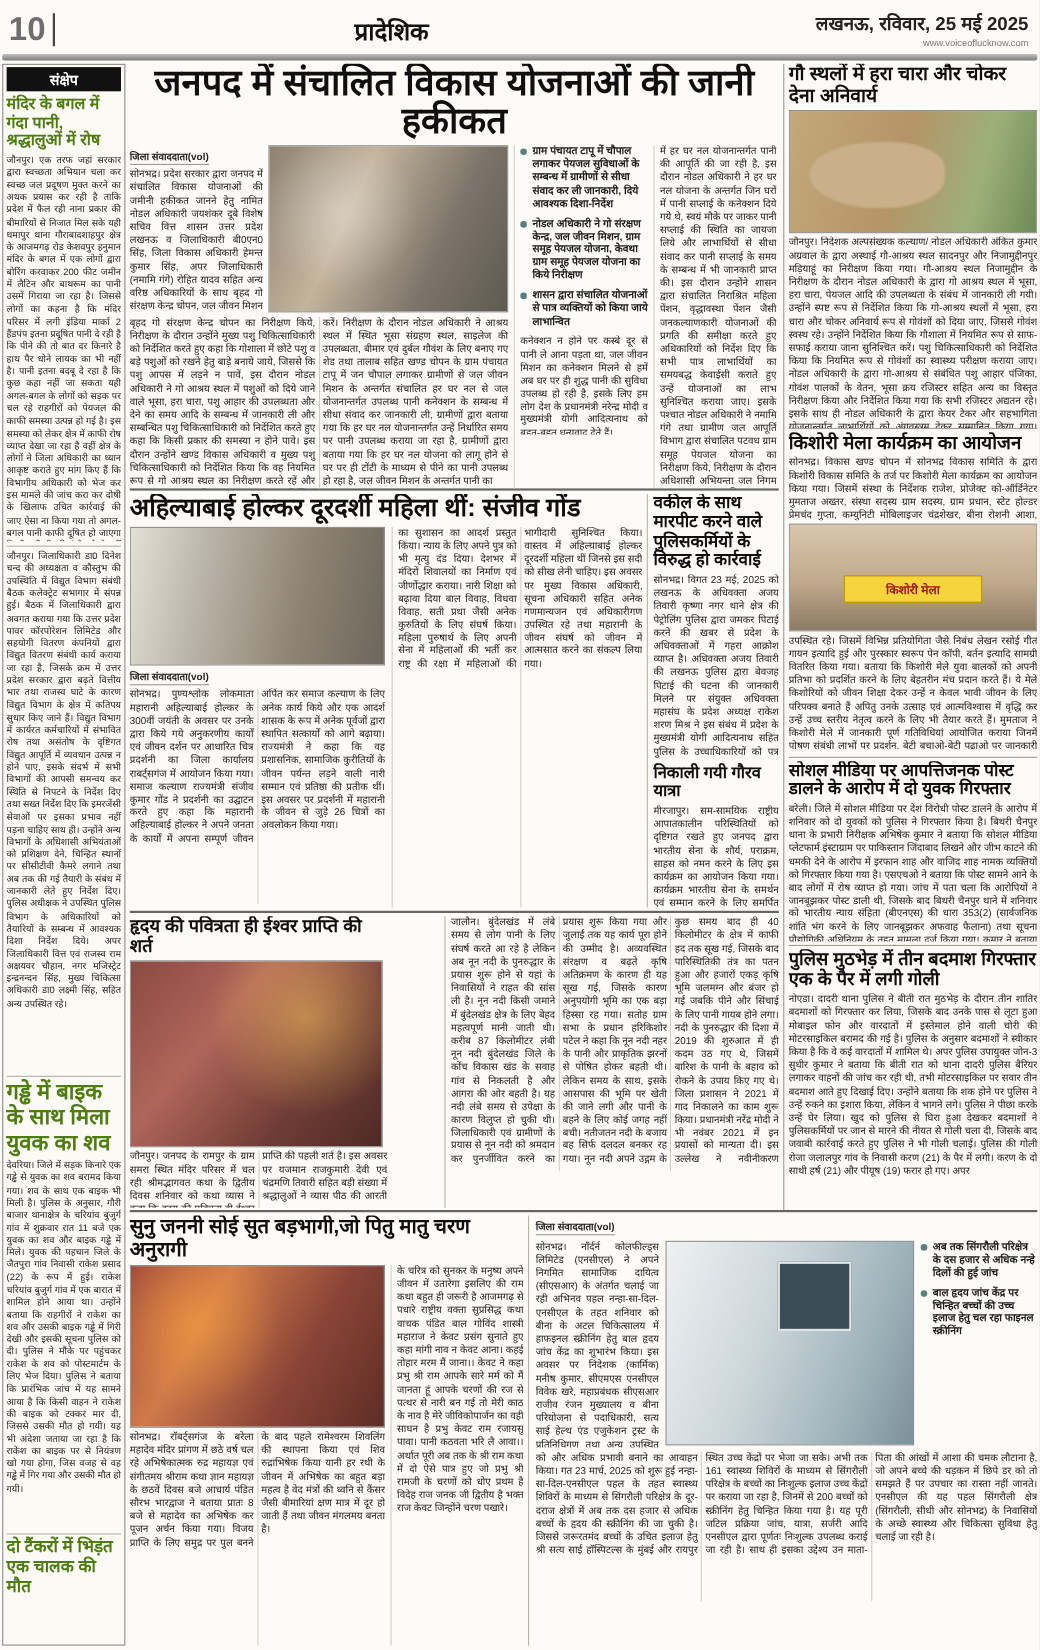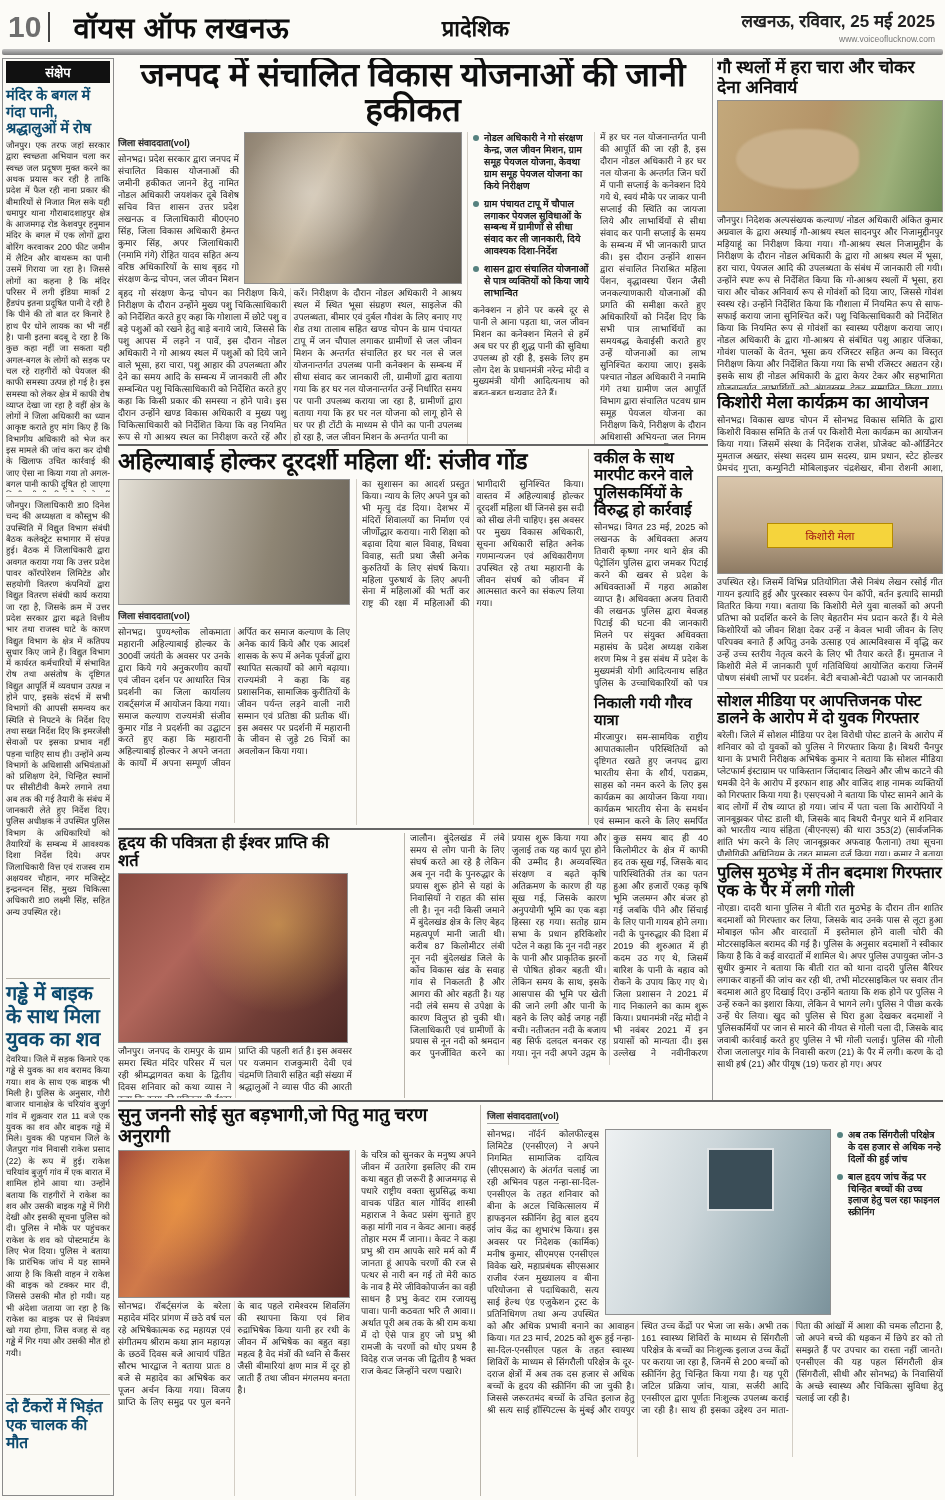--- a/index.html
+++ b/index.html
@@ -39,31 +39,31 @@
   section { overflow:hidden; }
 
   
   .ph { border:1px solid #8f8f8f; position:relative; overflow:hidden; }
   .ph-main { background:linear-gradient(115deg,#8d8171 0%,#c3b49c 35%,#7c746a 70%,#5f594f 100%); }
   .ph-main:before { content:""; position:absolute; inset:0; background:radial-gradient(circle at 30% 40%, rgba(255,255,255,.35), transparent 40%); }
   .ph-cow { background:linear-gradient(105deg,#c3a87b 0%,#b49468 45%,#9db07a 75%,#6e8a55 100%); }
   .ph-cow:before { content:""; position:absolute; left:8%; top:25%; width:55%; height:55%; border-radius:50% 40% 45% 50%; background:#c9b08a; filter:blur(1px); }
   .ph-exhib { background:linear-gradient(100deg,#e4e0d6 0%,#b9b2a6 30%,#8e8574 65%,#6d665b 100%); }
   .ph-group { background:linear-gradient(180deg,#d9c6ac 0%,#c0a98c 55%,#8d7a63 100%); }
-  .banner { position:absolute; left:22%; top:48%; width:56%; height:26%; background:#f5d43c; border:1px solid #b58a00; display:flex; align-items:center; justify-content:center; font-weight:normal; color:#a01414; font-size:11px; text-align:center; }
+  .banner { position:absolute; left:22%; top:48%; width:56%; height:26%; background:#f5d43c; border:1px solid #b58a00; display:flex; align-items:center; justify-content:center; font-weight:bold; color:#a01414; font-size:11px; text-align:center; }
   .ph-ritual { background:linear-gradient(130deg,#8a4a40 0%,#b0655a 35%,#703d36 70%,#4e2a26 100%); }
   .ph-ritual:before { content:""; position:absolute; inset:0; background:radial-gradient(circle at 70% 30%, rgba(255,210,90,.45), transparent 45%); }
   .ph-yagya { background:linear-gradient(120deg,#a14a3c 0%,#d07a4a 30%,#8a4437 65%,#5e2d26 100%); }
   .ph-yagya:before { content:""; position:absolute; inset:0; background:radial-gradient(circle at 25% 35%, rgba(255,170,60,.5), transparent 40%); }
   .ph-clinic { background:linear-gradient(110deg,#eef1f2 0%,#ccd6da 40%,#9fb3ba 75%,#7b929b 100%); }
   .ph-clinic:before { content:""; position:absolute; left:45%; top:10%; width:28%; height:32%; background:#3a4d57; border:2px solid #e0e4e6; }
 
   
   .brieftitle { background:#111; color:#fff; font-weight:bold; font-size:13px; text-align:center; padding:2px 0; margin-bottom:4px; }
-  .brief h3 { font-size:14.5px; line-height:1.15; margin:3px 0 3px 0; color:#0c4a6e; }
+  .brief h3 { font-size:14.5px; line-height:1.15; margin:3px 0 3px 0; color:#4d7c0f; }
   .brief { border-bottom:1px solid #b5b0a6; padding-bottom:4px; margin-bottom:3px; }
   .brief:last-of-type { border-bottom:none; }
 
   
   .lead { border-bottom:2px solid #666; padding-bottom:3px; height:388px; }
   .lead h1 { font-size:33px; text-align:center; line-height:1.05; margin-bottom:5px; }
   .lead-grid { display:flex; gap:5px; height:335px; }
   .lead-L { width:344px; display:flex; flex-direction:column; }
   .lead-toprow { display:flex; gap:5px; height:152px; }
   .lead-col1 { width:121px; }
@@ -124,21 +124,20 @@
   .atal-below { margin-top:4px; height:136px; }
 </style>
 </head>
 <body>
 
 <div class="page">
 
   <header>
     <div class="mast-left">
       <span class="pageno">10</span>
-      <span class="mast">वॉयस ऑफ लखनऊ</span>
     </div>
     <div class="section-title">प्रादेशिक</div>
     <div class="mast-right">
       <div class="dateline">लखनऊ, रविवार, 25 मई 2025</div>
       <div class="site">www.voiceoflucknow.com</div>
     </div>
   </header>
   <div class="hrule"></div>
 
   <div class="content">
@@ -180,22 +179,22 @@
                   <div class="lead-col1">
                     <div class="byline">जिला संवाददाता(vol)</div>
                     <p class="bodytext" style="height:130px">सोनभद्र। प्रदेश सरकार द्वारा जनपद में संचालित विकास योजनाओं की जमीनी हकीकत जानने हेतु नामित नोडल अधिकारी जयशंकर दूबे विशेष सचिव वित्त शासन उत्तर प्रदेश लखनऊ व जिलाधिकारी बी0एन0 सिंह, जिला विकास अधिकारी हेमन्त कुमार सिंह, अपर जिलाधिकारी (नमामि गंगे) रोहित यादव सहित अन्य वरिष्ठ अधिकारियों के साथ बृहद गो संरक्षण केन्द्र चोपन, जल जीवन मिशन के अन्तर्गत संचालित पटवध ग्राम समूह पेयजल योजना, केवथा ग्राम समूह पेयजल योजना का निरीक्षण किया।</p>
                   </div>
                   <div class="ph ph-main lead-photo"></div>
                 </div>
                 <p class="bodytext cols2 lead-below">बृहद गो संरक्षण केन्द्र चोपन का निरीक्षण किये, निरीक्षण के दौरान उन्होंने मुख्य पशु चिकित्साधिकारी को निर्देशित करते हुए कहा कि गोशाला में छोटे पशु व बड़े पशुओं को रखने हेतु बाड़े बनाये जाये, जिससे कि पशु आपस में लड़ने न पावें, इस दौरान नोडल अधिकारी ने गो आश्रय स्थल में पशुओं को दिये जाने वाले भूसा, हरा चारा, पशु आहार की उपलब्धता और देने का समय आदि के सम्बन्ध में जानकारी ली और सम्बन्धित पशु चिकित्साधिकारी को निर्देशित करते हुए कहा कि किसी प्रकार की समस्या न होने पावे। इस दौरान उन्होंने खण्ड विकास अधिकारी व मुख्य पशु चिकित्साधिकारी को निर्देशित किया कि वह नियमित रूप से गो आश्रय स्थल का निरीक्षण करते रहें और आवश्यक मूलभूत सुविधाएं उपलब्ध कराना सुनिश्चित करें। निरीक्षण के दौरान नोडल अधिकारी ने आश्रय स्थल में स्थित भूसा संग्रहण स्थल, साइलेज की उपलब्धता, बीमार एवं दुर्बल गौवंश के लिए बनाए गए शेड तथा तालाब सहित खण्ड चोपन के ग्राम पंचायत टापू में जन चौपाल लगाकर ग्रामीणों से जल जीवन मिशन के अन्तर्गत संचालित हर घर नल से जल योजनान्तर्गत उपलब्ध पानी कनेक्शन के सम्बन्ध में सीधा संवाद कर जानकारी ली, ग्रामीणों द्वारा बताया गया कि हर घर नल योजनान्तर्गत उन्हें निर्धारित समय पर पानी उपलब्ध कराया जा रहा है, ग्रामीणों द्वारा बताया गया कि हर घर नल योजना को लागू होने से घर पर ही टोंटी के माध्यम से पीने का पानी उपलब्ध हो रहा है, जल जीवन मिशन के अन्तर्गत पानी का</p>
               </div>
               <div class="lead-B">
                 <ul class="bullets">
+                  <li>ग्राम पंचायत टापू में चौपाल लगाकर पेयजल सुविधाओं के सम्बन्ध में ग्रामीणों से सीधा संवाद कर ली जानकारी, दिये आवश्यक दिशा-निर्देश</li>
                   <li>नोडल अधिकारी ने गो संरक्षण केन्द्र, जल जीवन मिशन, ग्राम समूह पेयजल योजना, केवथा ग्राम समूह पेयजल योजना का किये निरीक्षण</li>
-                  <li>ग्राम पंचायत टापू में चौपाल लगाकर पेयजल सुविधाओं के सम्बन्ध में ग्रामीणों से सीधा संवाद कर ली जानकारी, दिये आवश्यक दिशा-निर्देश</li>
                   <li>शासन द्वारा संचालित योजनाओं से पात्र व्यक्तियों को किया जाये लाभान्वित</li>
                 </ul>
                 <p class="bodytext" style="height:90px">कनेक्शन न होने पर कस्बे दूर से पानी ले आना पड़ता था, जल जीवन मिशन का कनेक्शन मिलने से हमें अब घर पर ही शुद्ध पानी की सुविधा उपलब्ध हो रही है, इसके लिए हम लोग देश के प्रधानमंत्री नरेन्द्र मोदी व मुख्यमंत्री योगी आदित्यनाथ को बहुत-बहुत धन्यवाद देते हैं।</p>
               </div>
               <div class="lead-C">
                 <p class="bodytext" style="height:335px">में हर घर नल योजनान्तर्गत पानी की आपूर्ति की जा रही है, इस दौरान नोडल अधिकारी ने हर घर नल योजना के अन्तर्गत जिन घरों में पानी सप्लाई के कनेक्शन दिये गये थे, स्वयं मौके पर जाकर पानी सप्लाई की स्थिति का जायजा लिये और लाभार्थियों से सीधा संवाद कर पानी सप्लाई के समय के सम्बन्ध में भी जानकारी प्राप्त की। इस दौरान उन्होंने शासन द्वारा संचालित निराश्रित महिला पेंशन, वृद्धावस्था पेंशन जैसी जनकल्याणकारी योजनाओं की प्रगति की समीक्षा करते हुए अधिकारियों को निर्देश दिए कि सभी पात्र लाभार्थियों का समयबद्ध केवाईसी कराते हुए उन्हें योजनाओं का लाभ सुनिश्चित कराया जाए। इसके पश्चात नोडल अधिकारी ने नमामि गंगे तथा ग्रामीण जल आपूर्ति विभाग द्वारा संचालित पटवध ग्राम समूह पेयजल योजना का निरीक्षण किये, निरीक्षण के दौरान अधिशासी अभियन्ता जल निगम द्वारा बताया गया कि 777.41 करोड़ लागत की यह परियोजना है, जिससे 663 ग्रामों में शुद्ध पेयजल की आपूर्ति की जानी है, कुछ ग्रामों में जांच नोडल अधिकारी के सम्मान में श्रमिकों से भी अधिकारियों ने वार्ता की तथा पानी की गुणवत्ता का नमूना लिया गया जिसकी जांच हेतु 295 घरों के सैम्पल लिये गये।</p>
               </div>
             </div>
           </section>
 

